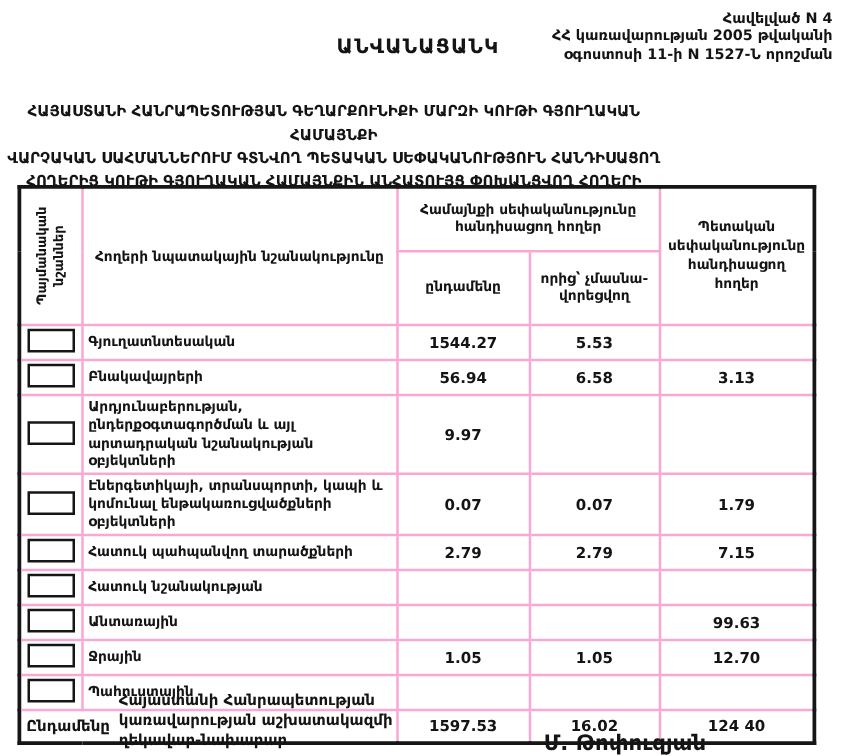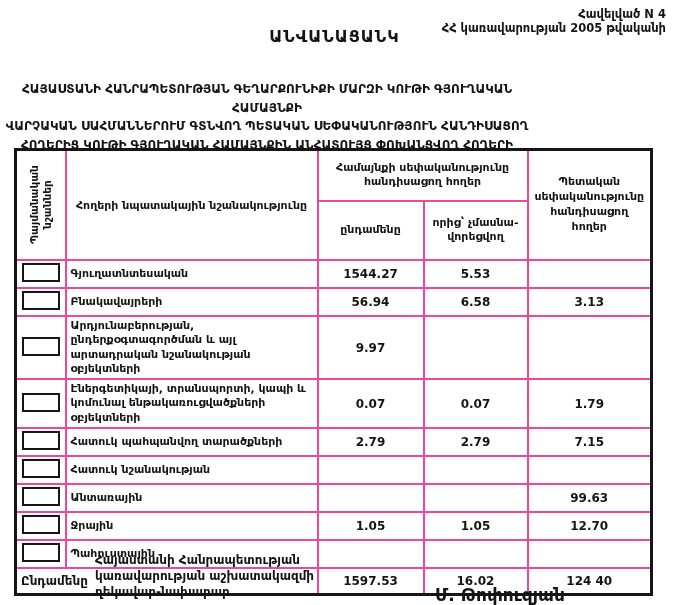--- a/index.html
+++ b/index.html
@@ -29,21 +29,21 @@
   }
 
   
   table.land {
     position: absolute; top: 148px; left: 14px;
     border-collapse: collapse; table-layout: fixed;
     width: 636px;
     font-size: 11px; font-weight: bold;
   }
   table.land th, table.land td {
-    border: 2px solid #ec4899;
+    border: 2px solid #f9a8d4;
     padding: 2px 4px;
     vertical-align: middle;
   }
   table.land { border: 3px solid #161616; }
   col.c-sym   { width: 50px; }
   col.c-lbl   { width: 252px; }
   col.c-tot   { width: 106px; }
   col.c-priv  { width: 104px; }
   col.c-state { width: 124px; }
 
@@ -85,20 +85,21 @@
   }
 </style>
 </head>
 <body>
 
 <div class="page">
 
   <div class="annotation">
     <div>Հավելված N 4</div>
     <div>ՀՀ կառավարության 2005 թվականի</div>
+    <div>օգոստոսի 11-ի N 1527-Ն որոշման</div>
   </div>
 
   <div class="doc-title">ԱՆՎԱՆԱՑԱՆԿ</div>
 
   <div class="subtitle">
     <div>ՀԱՅԱՍՏԱՆԻ ՀԱՆՐԱՊԵՏՈՒԹՅԱՆ ԳԵՂԱՐՔՈՒՆԻՔԻ ՄԱՐԶԻ ԿՈՒԹԻ ԳՅՈՒՂԱԿԱՆ ՀԱՄԱՅՆՔԻ</div>
     <div>ՎԱՐՉԱԿԱՆ ՍԱՀՄԱՆՆԵՐՈՒՄ ԳՏՆՎՈՂ ՊԵՏԱԿԱՆ ՍԵՓԱԿԱՆՈՒԹՅՈՒՆ ՀԱՆԴԻՍԱՑՈՂ</div>
     <div>ՀՈՂԵՐԻՑ ԿՈՒԹԻ ԳՅՈՒՂԱԿԱՆ ՀԱՄԱՅՆՔԻՆ ԱՆՀԱՏՈՒՅՑ ՓՈԽԱՆՑՎՈՂ ՀՈՂԵՐԻ</div>
   </div>
 

